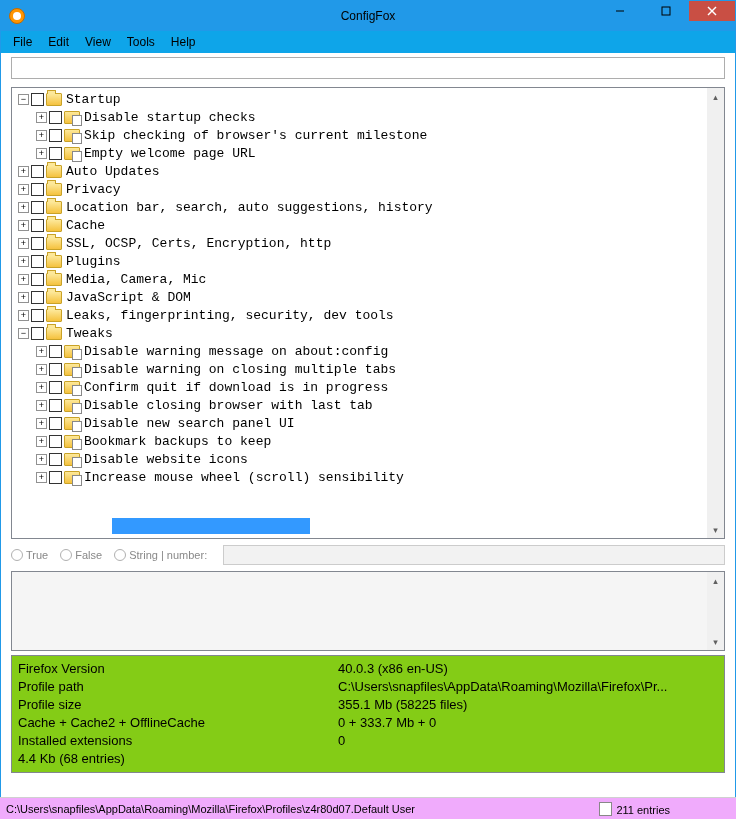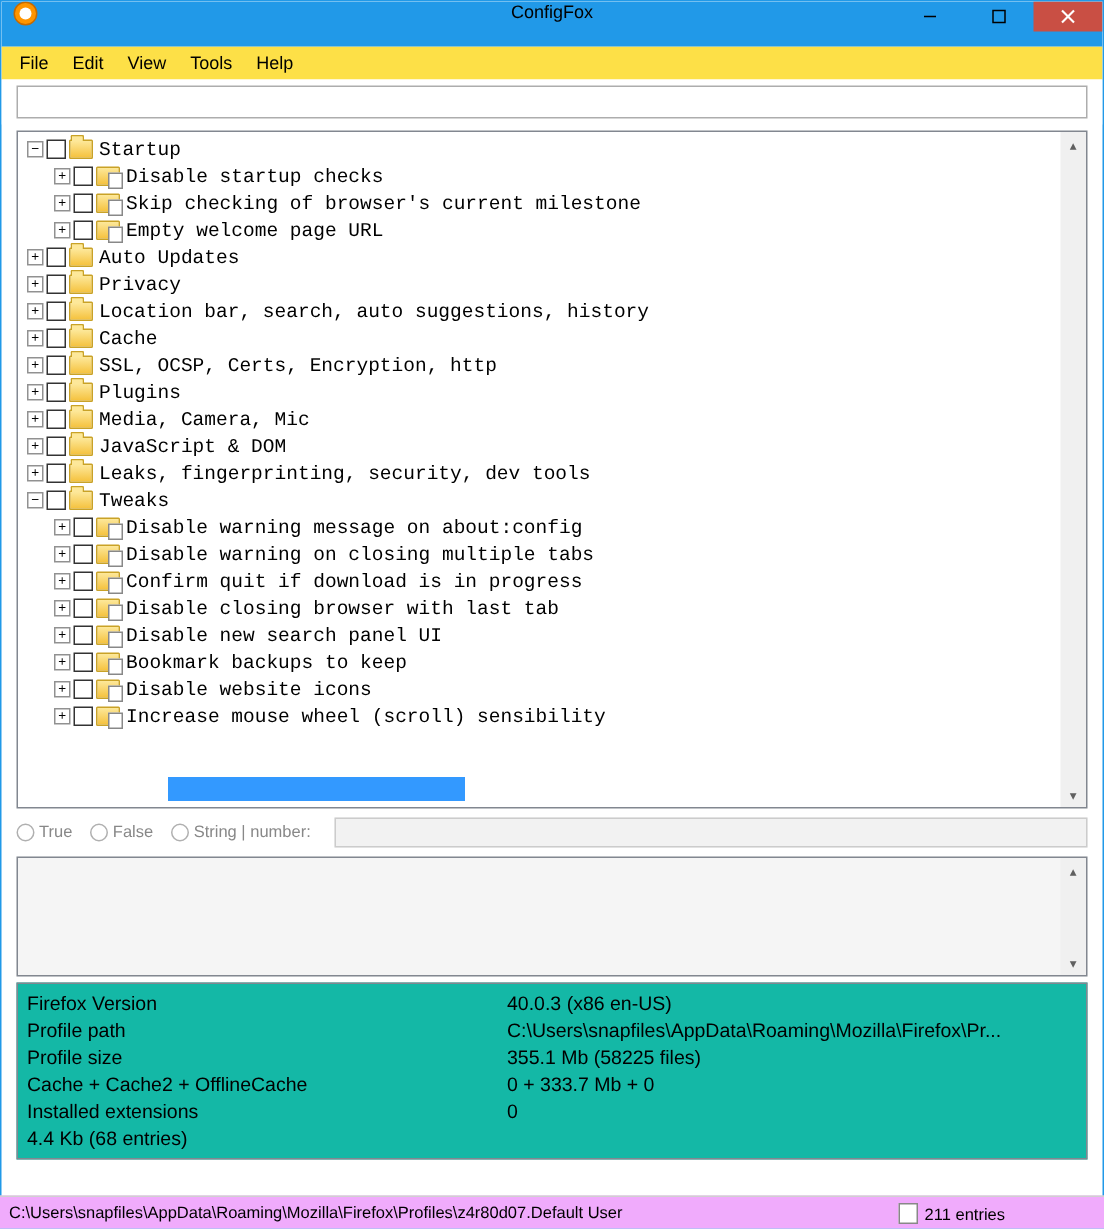--- a/index.html
+++ b/index.html
@@ -1,25 +1,25 @@
 <!DOCTYPE html>
 <html><head>
 <meta charset="utf-8">
 <style>
 *{box-sizing:border-box;margin:0;padding:0;font-family:"Segoe UI",Tahoma,sans-serif}
 body{background:#fff;width:736px;height:819px;overflow:hidden;border:1px solid #2199e8}
-.titlebar{height:30px;background:#2199e8;display:flex;position:relative}
+.titlebar{height:30px;background:#2199e8;display:flex;align-items:center;position:relative}
 .titlebar .app-icon{width:16px;height:16px;margin-left:8px;background:#ff9500;border-radius:50%;border:1px solid #c56a00;position:relative}
 .titlebar .app-icon::after{content:"";position:absolute;width:8px;height:8px;background:#fff;border-radius:50%;top:3px;left:3px}
 .titlebar .title{position:absolute;left:50%;transform:translateX(-50%);color:#000;font-size:12px}
 .win-controls{position:absolute;right:0;top:0;display:flex;height:20px}
 .win-btn{width:46px;height:20px;display:flex;align-items:center;justify-content:center;font-size:11px;color:#000}
 .win-btn.close{background:#c94f44;color:#fff;width:46px;height:20px}
 .win-btn.close svg{stroke:#fff}
-.menubar{height:22px;background:#fde047;display:flex;align-items:center;padding:0 4px;font-size:12px}
+.menubar{height:22px;background:#0ea5e9;display:flex;align-items:center;padding:0 4px;font-size:12px}
 .menu-item{padding:2px 8px;cursor:default}
 .toolbar-area{padding:4px 10px 4px 10px;background:#fff}
 .search-input{width:100%;height:22px;border:1px solid #adadad;background:#fff;font-size:12px;padding:0 4px}
 .tree-panel{margin:4px 10px;border:1px solid #828790;height:452px;overflow:hidden;position:relative;background:#fff}
 .tree-scroll{position:absolute;right:0;top:0;width:17px;height:100%;background:#f0f0f0;display:flex;flex-direction:column;align-items:center}
 .scroll-arrow{width:17px;height:17px;display:flex;align-items:center;justify-content:center;font-size:9px;color:#606060}
 .tree{padding:2px 0;font-family:"Courier New",monospace;font-size:13px}
 .tree-row{display:flex;align-items:center;height:18px;white-space:nowrap}
 .tree-indent{display:inline-block}
 .expander{width:11px;height:11px;border:1px solid #919191;display:inline-flex;align-items:center;justify-content:center;font-size:9px;line-height:1;background:#fff;margin-right:2px;font-family:sans-serif;color:#000}
@@ -28,21 +28,21 @@
 .folder-icon.open::before{content:"";position:absolute;width:7px;height:3px;background:#fde89a;border:1px solid #c9a227;border-bottom:none;top:-4px;left:0;border-radius:1px 1px 0 0}
 .folder-icon.doc::after{content:"";position:absolute;width:8px;height:9px;background:#fff;border:1px solid #888;right:-3px;bottom:-3px}
 .tree-label{font-family:Liberation Mono, monospace;font-size:13px;color:#000}
 .selection-bar{position:absolute;left:100px;bottom:4px;width:198px;height:16px;background:#3399ff}
 .options-bar{margin:4px 10px 0 10px;display:flex;align-items:center;gap:12px;font-size:11px;color:#888;padding:2px 0}
 .radio{width:12px;height:12px;border:1px solid #b0b0b0;border-radius:50%;display:inline-block;margin-right:3px;vertical-align:middle}
 .opt{display:flex;align-items:center}
 .value-input{flex:1;height:20px;border:1px solid #ccc;background:#f2f2f2;margin-left:4px}
 .details-panel{margin:4px 10px;border:1px solid #828790;height:80px;background:#f5f5f5;position:relative}
 .details-panel .tree-scroll{background:#f0f0f0}
-.info-panel{margin:4px 10px;border:1px solid #828790;background:#14b8a6;padding:4px 6px}
+.info-panel{margin:4px 10px;border:1px solid #828790;background:#84cc16;padding:4px 6px}
 .info-row{display:flex;font-family:"Courier New",monospace;font-size:13px;line-height:18px}
 .info-key{width:320px}
 .statusbar{position:absolute;bottom:0;left:0;right:0;height:22px;background:#f0abfc;border-top:1px solid #d0d0d0;display:flex;align-items:center;font-size:11px;padding:0 6px;justify-content:space-between}
 .status-right{display:flex;align-items:flex-end;gap:4px;padding-right:60px}
 .doc-icon{width:13px;height:14px;background:#fff;border:1px solid #888;display:inline-block;position:relative}
 </style>
 </head>
 <body>
 
 <div class="titlebar">

